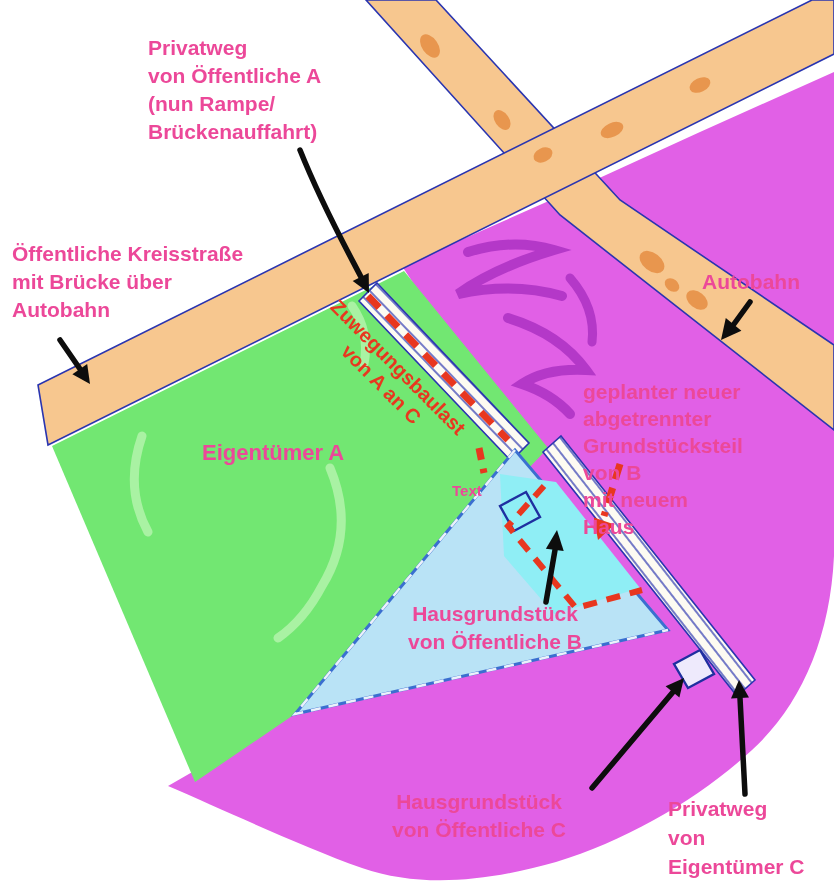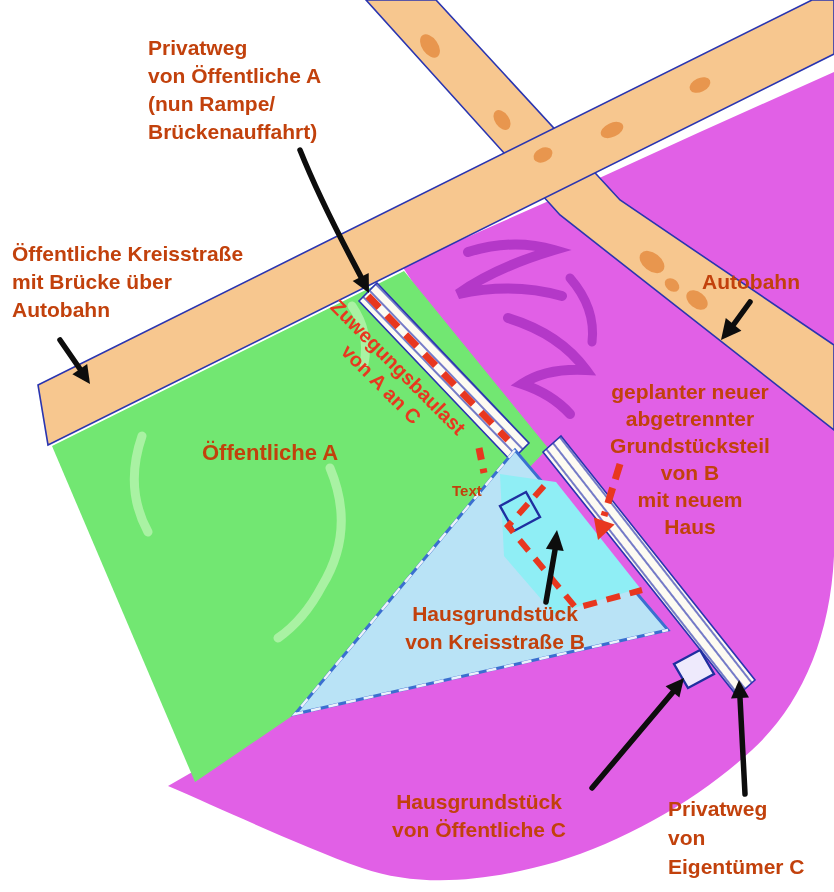--- a/index.html
+++ b/index.html
@@ -1,24 +1,24 @@
 <!DOCTYPE html>
 <html><head>
 <meta charset="utf-8">
 <style>
   html,body{margin:0;padding:0;background:#ffffff;}
   .canvas{position:relative;width:834px;height:892px;background:#ffffff;overflow:hidden;
           font-family:"Liberation Sans",sans-serif;}
   .canvas svg{position:absolute;left:0;top:0;}
-  .lbl{position:absolute;font-weight:700;color:#c2410c;white-space:nowrap;}
+  .lbl{position:absolute;font-weight:700;color:#ec4899;white-space:nowrap;}
   .lbl .ln{display:block;}
   #lbl-privatweg-a{left:148px;top:34px;font-size:21px;line-height:28px;}
   #lbl-kreisstrasse{left:12px;top:240px;font-size:21px;line-height:28px;}
   #lbl-autobahn{left:702px;top:270px;font-size:21px;}
-  #lbl-geplanter{left:583px;top:378px;width:214px;text-align:center;font-size:21px;line-height:27px;}
+  #lbl-geplanter{left:583px;top:378px;width:214px;font-size:21px;line-height:27px;}
   #lbl-eigentuemer-a{left:202px;top:440px;font-size:22px;}
   #lbl-text{left:452px;top:482px;font-size:15px;}
   #lbl-zuwegung{left:336px;top:288px;width:200px;text-align:center;font-size:20px;line-height:24px;
                 color:#e8371f;transform:rotate(45deg);transform-origin:0 0;}
   #lbl-hg-b{left:386px;top:600px;width:218px;text-align:center;font-size:21px;line-height:28px;}
   #lbl-hg-c{left:370px;top:788px;width:218px;text-align:center;font-size:21px;line-height:28px;}
   #lbl-privatweg-c{left:668px;top:794px;font-size:21px;line-height:29px;}
 </style>
 </head>
 <body>
@@ -120,32 +120,32 @@
 
   <div class="lbl" id="lbl-geplanter">
     <span class="ln">geplanter neuer</span>
     <span class="ln">abgetrennter</span>
     <span class="ln">Grundstücksteil</span>
     <span class="ln">von B</span>
     <span class="ln">mit neuem</span>
     <span class="ln">Haus</span>
   </div>
 
-  <div class="lbl" id="lbl-eigentuemer-a">Öffentliche A</div>
+  <div class="lbl" id="lbl-eigentuemer-a">Eigentümer A</div>
 
   <div class="lbl" id="lbl-text">Text</div>
 
   <div class="lbl" id="lbl-zuwegung">
     <span class="ln">Zuwegungsbaulast</span>
     <span class="ln">von A an C</span>
   </div>
 
   <div class="lbl" id="lbl-hg-b">
     <span class="ln">Hausgrundstück</span>
-    <span class="ln">von Kreisstraße B</span>
+    <span class="ln">von Öffentliche B</span>
   </div>
 
   <div class="lbl" id="lbl-hg-c">
     <span class="ln">Hausgrundstück</span>
     <span class="ln">von Öffentliche C</span>
   </div>
 
   <div class="lbl" id="lbl-privatweg-c">
     <span class="ln">Privatweg</span>
     <span class="ln">von</span>

